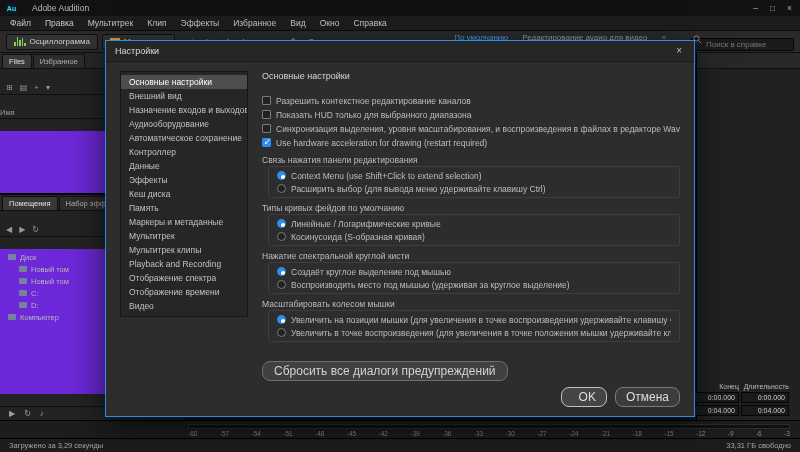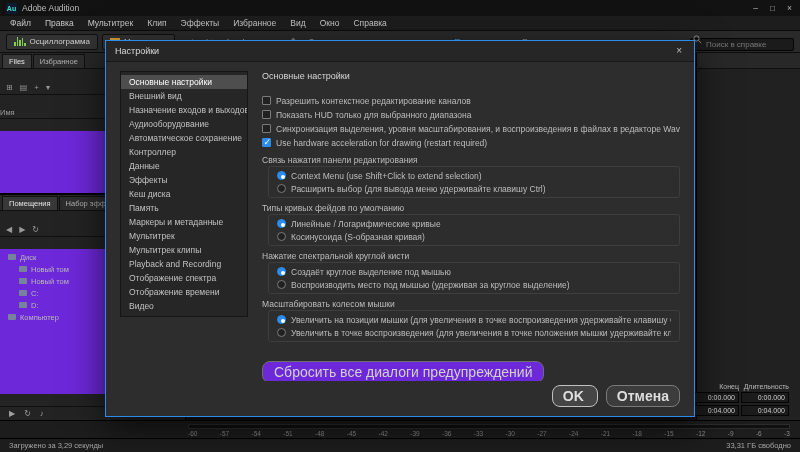--- a/index.html
+++ b/index.html
@@ -1,21 +1,21 @@
 <!DOCTYPE html>
 <html><head>
 <meta charset="utf-8">
 <style>
   * { margin:0; padding:0; box-sizing:border-box; }
   html,body { background:#000; }
   body { font-family:"Liberation Sans","DejaVu Sans",sans-serif; }
   .app { position:relative; width:800px; height:452px; background:#161616; overflow:hidden; color:#c8c8c8; }
 
   
-  .titlebar { height:16px; background:#121212; display:flex; align-items:center; padding:0 6px; gap:5px; }
+  .titlebar { height:16px; background:#121212; display:flex; align-items:center; padding:0 6px; gap:15px; }
   .app-icon { width:11px; height:11px; background:#0c1a30; color:#3fe0c8; font-size:7px; font-weight:bold;
               display:flex; align-items:center; justify-content:center; border-radius:1px; }
   .win-title { font-size:8.5px; color:#bdbdbd; }
   .win-controls { margin-left:auto; display:flex; gap:12px; font-size:8.5px; color:#b0b0b0; padding-right:2px; }
   .win-controls span { cursor:default; }
 
   
   .menubar { height:15px; background:#1d1d1d; border-bottom:1px solid #0c0c0c; display:flex; align-items:center; padding:0 3px; }
   .menu-item { font-size:8.5px; color:#c6c6c6; padding:0 7px; line-height:15px; }
 
@@ -26,21 +26,21 @@
   .vb-bars { display:flex; align-items:flex-end; gap:1px; height:9px; }
   .vb-bars i { display:block; width:1.5px; background:#7fd14d; }
   .vb-bars i:nth-child(1){height:4px}.vb-bars i:nth-child(2){height:9px}.vb-bars i:nth-child(3){height:6px}.vb-bars i:nth-child(4){height:8px}.vb-bars i:nth-child(5){height:3px}
   .vb-tracks { display:flex; flex-direction:column; gap:1px; }
   .vb-tracks i { display:block; width:10px; height:2px; background:#d9a33c; }
   .vb-tracks i:nth-child(2){ background:#6fae4e; width:7px; }
   .vb-tracks i:nth-child(3){ background:#4f89c9; width:9px; }
   .tool-strip { display:flex; align-items:center; gap:2px; margin-left:6px; }
   .tool-btn { width:15px; height:15px; display:flex; align-items:center; justify-content:center; font-size:8px;
               color:#b5b5b5; border:1px solid transparent; border-radius:2px; }
-  .ws-area { margin-left:auto; display:flex; align-items:center; gap:14px; }
+  .ws-area { margin-left:auto; display:flex; align-items:flex-start; gap:14px; }
   .ws-label { font-size:8px; color:#9b9b9b; white-space:nowrap; }
   .ws-label.active { color:#3f9ef9; }
   .ws-chevrons { font-size:8px; color:#8a8a8a; }
   .search-box { position:relative; margin-left:10px; }
   .search-box input { width:104px; height:13px; background:#1b1b1b; border:1px solid #050505; border-radius:2px;
                       color:#cfcfcf; font-size:8px; padding:0 4px 0 15px; outline:none; }
   .search-box input::placeholder { color:#777; }
   .mag { position:absolute; left:3px; top:2px; }
 
   
@@ -102,25 +102,25 @@
   .checkbox { width:9px; height:9px; flex:none; background:#212121; border:1px solid #7b7b7b; border-radius:1px; position:relative; }
   .check-row.checked .checkbox { background:#2d8ceb; border-color:#2d8ceb; }
   .check-row.checked .checkbox::after { content:"✓"; position:absolute; left:0.5px; top:-2.5px; font-size:9px; color:#fff; }
   .group { margin-top:5px; min-width:0; }
   .group-title { margin-bottom:1px; color:#bdbdbd; white-space:nowrap; overflow:hidden; }
   .group-box { border:1px solid #3e3e3e; border-radius:3px; padding:2px 8px; margin-left:6px; }
   .radio-row { display:flex; align-items:center; gap:5px; height:13px; white-space:nowrap; overflow:hidden; }
   .radio { width:9px; height:9px; flex:none; background:#212121; border:1px solid #7b7b7b; border-radius:50%; position:relative; }
   .radio-row.selected .radio { background:#2d8ceb; border-color:#2d8ceb; }
   .radio-row.selected .radio::after { content:""; position:absolute; left:2.5px; top:2.5px; width:4px; height:4px; border-radius:50%; background:#fff; }
-  .reset-btn { margin-top:19px; align-self:flex-start; background:#6d28d9; border:1px solid #6e6e6e; border-radius:8px;
-               color:#d2d2d2; font-size:14px; padding:2px 11px; font-family:inherit; }
+  .reset-btn { margin-top:19px; align-self:flex-start; background:#404040; border:1px solid #6e6e6e; border-radius:8px;
+               color:#d2d2d2; font-size:12px; padding:2px 11px; font-family:inherit; }
   .dialog-footer { flex:none; display:flex; justify-content:flex-end; gap:8px; padding:4px 14px 9px; }
   .btn { min-width:46px; background:#3c3c3c; border:1px solid #7a7a7a; border-radius:8px; color:#dedede;
-         font-size:14px; padding:2px 10px; text-align:left; font-family:inherit;font-weight:bold; }
+         font-size:12px; padding:2px 10px; text-align:right; font-family:inherit; }
   .btn.primary { border-color:#c0c0c0; background:#454545; }
 </style>
 </head>
 <body>
 
 <div class="app">
 
   <div class="titlebar">
     <div class="app-icon">Au</div>
     <div class="win-title">Adobe Audition</div>

